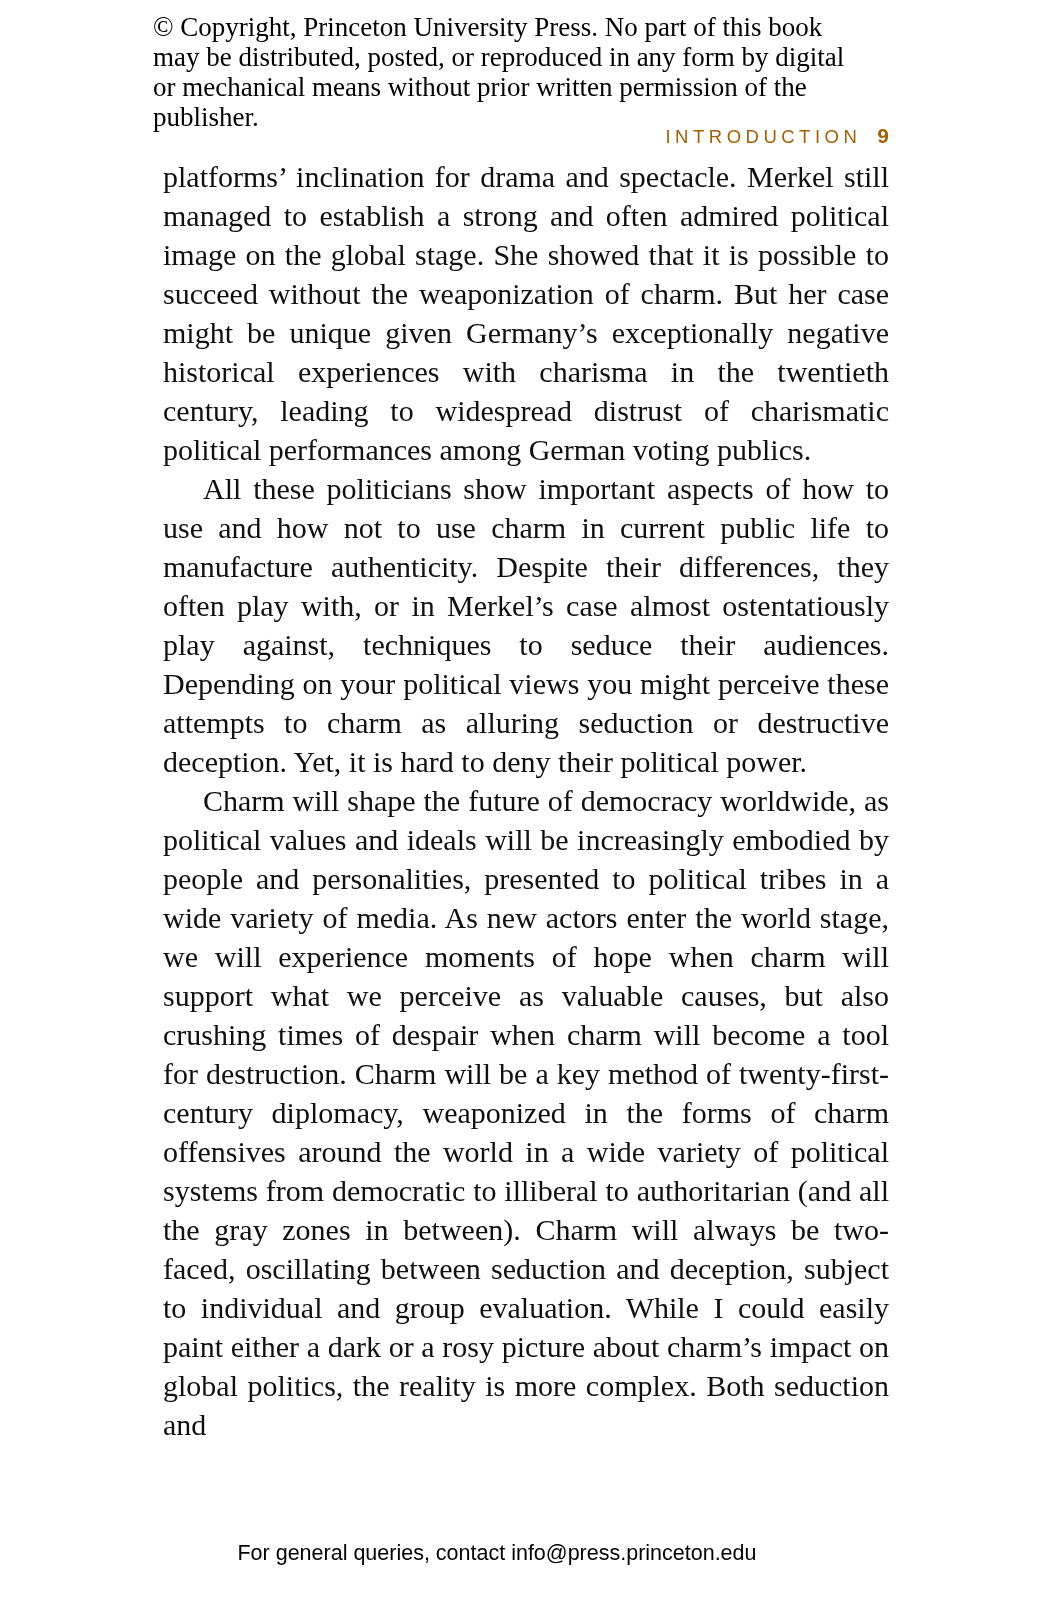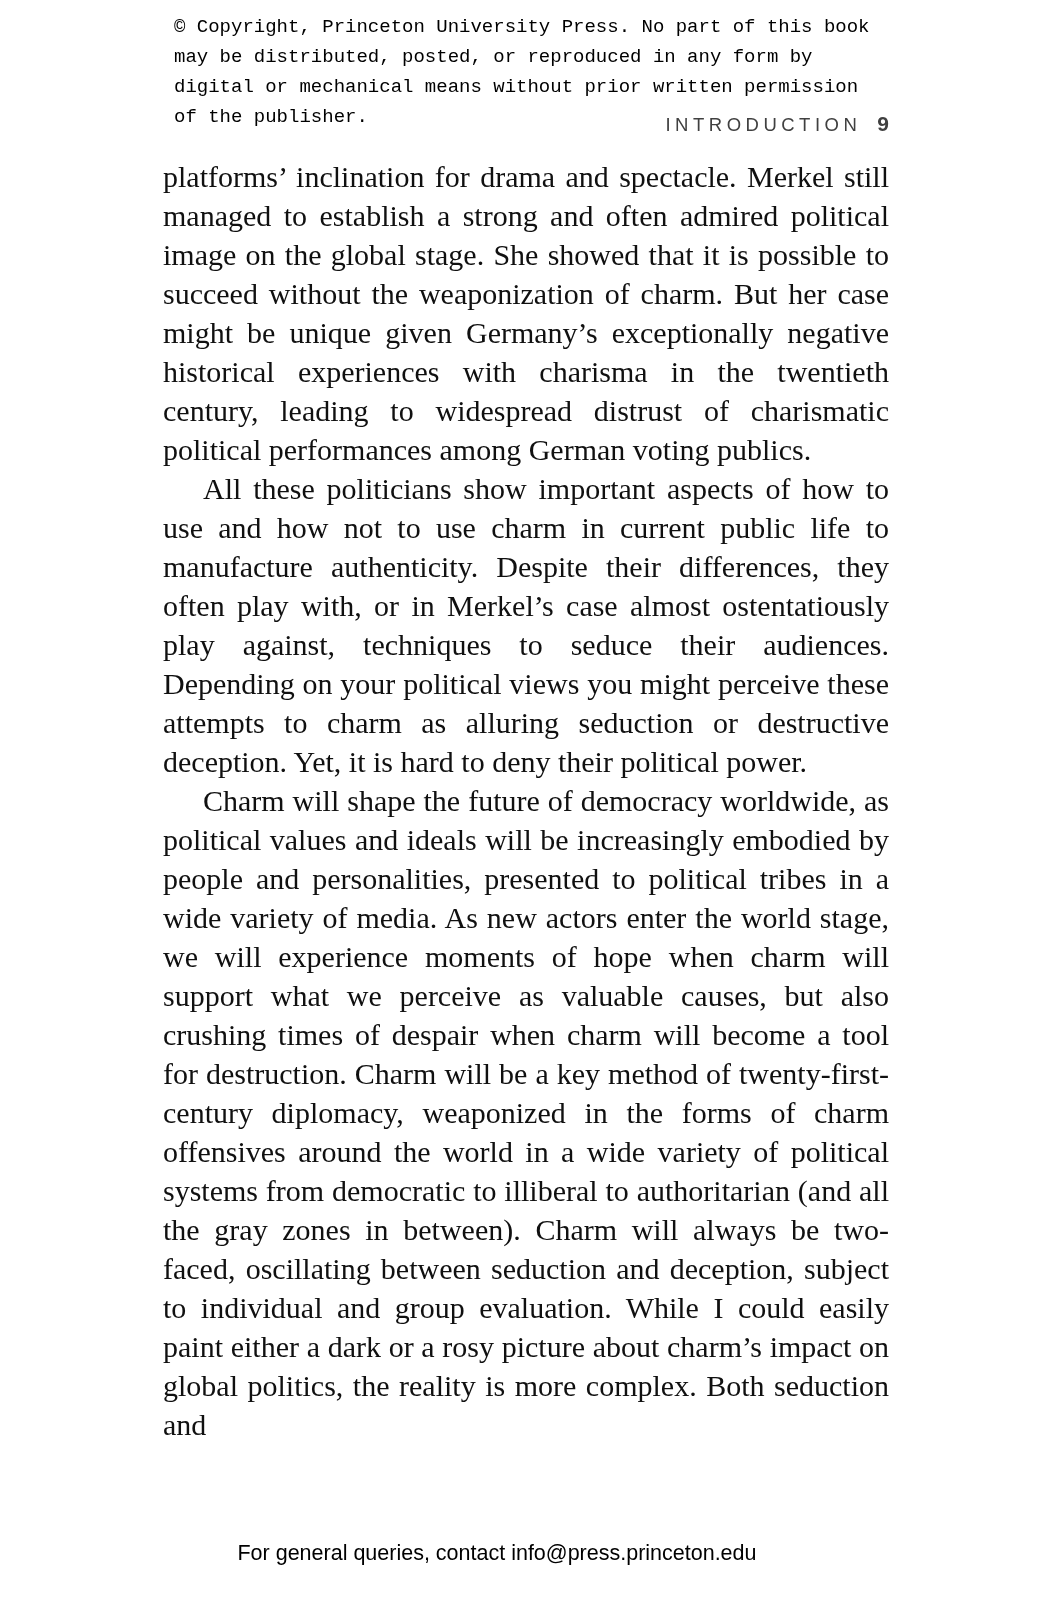--- a/index.html
+++ b/index.html
@@ -11,37 +11,37 @@
     height: 1600px;
     background: #ffffff;
     position: relative;
     font-family: "Liberation Serif", serif;
     color: #111111;
     overflow: hidden;
   }
   .copyright {
     position: absolute;
     top: 12px;
-    left: 174px;
+    left: 153px;
     width: 700px;
-    font-family: Liberation Mono, monospace;
-    font-size: 19px;
+    font-family: Liberation Serif, serif;
+    font-size: 27px;
     line-height: 30px;
     color: #000000;
   }
   .running-head {
     position: absolute;
-    top: 112px;
+    top: 124px;
     left: 163px;
     width: 726px;
     text-align: right;
     font-family: "Liberation Sans", sans-serif;
     font-size: 18.5px;
     letter-spacing: 4.5px;
-    color: #404040;
+    color: #a16207;
     white-space: nowrap;
   }
   .running-head .page-num {
     font-weight: bold;
     font-size: 21px;
     letter-spacing: 0;
     margin-left: 16px;
   }
   .body-text {
     position: absolute;

